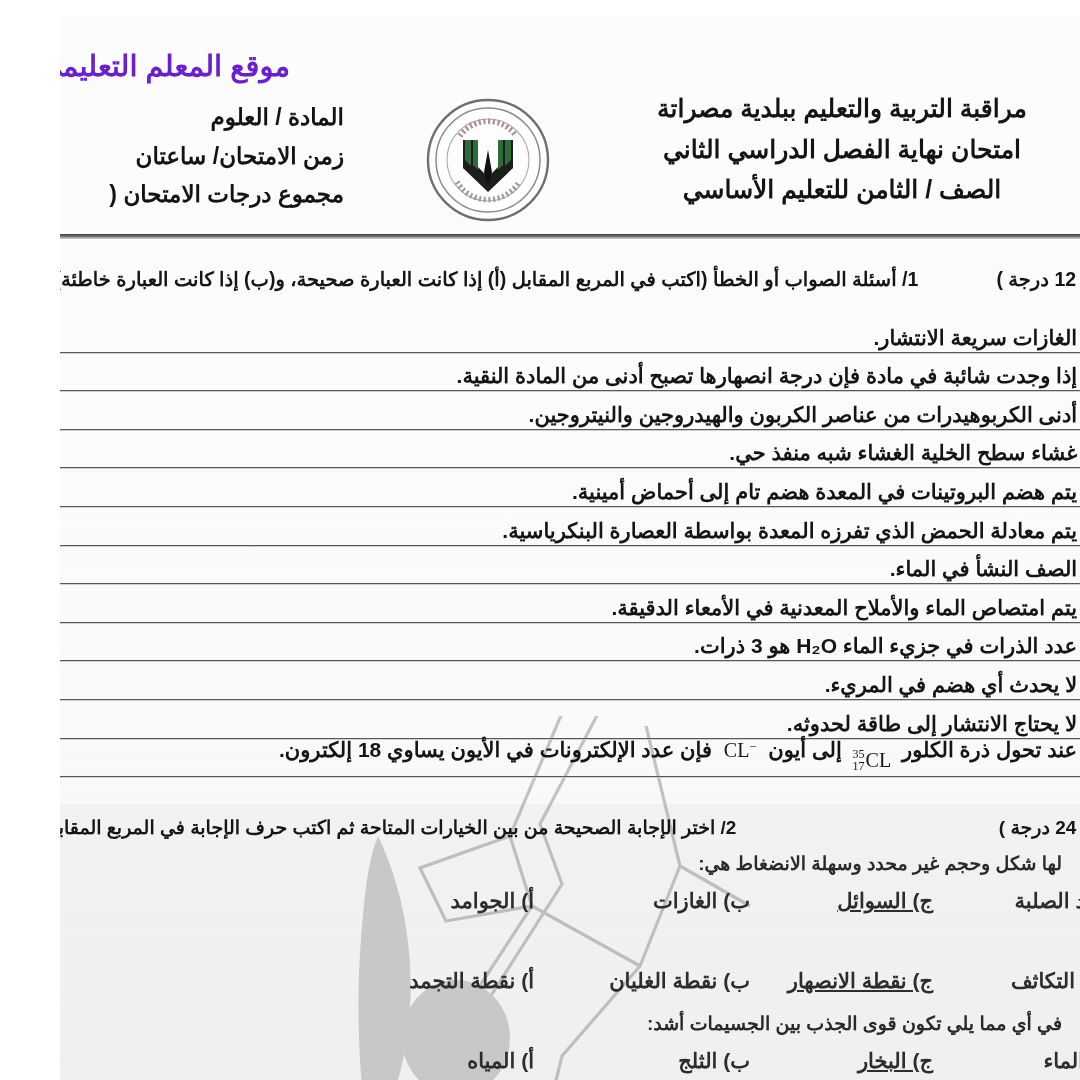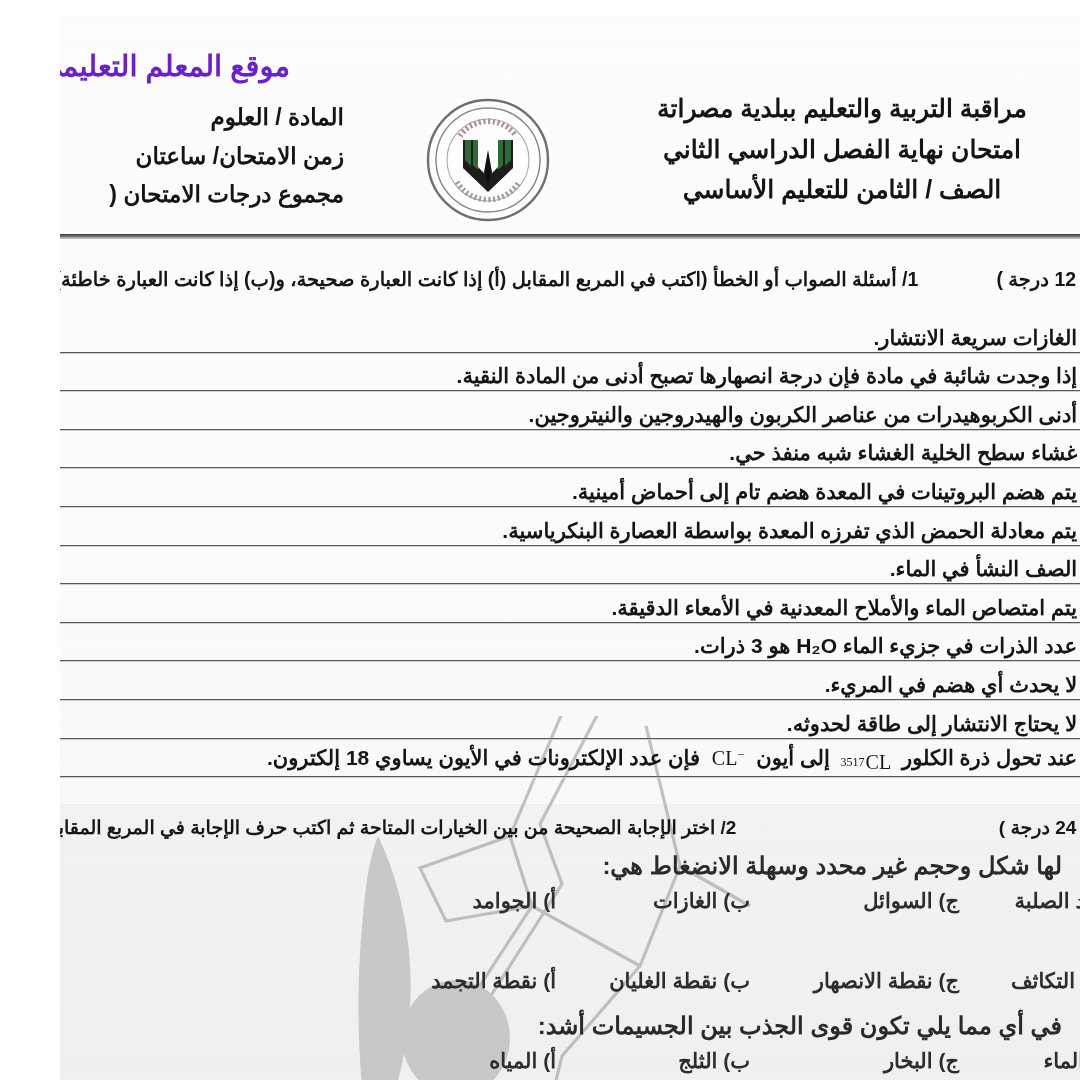--- a/index.html
+++ b/index.html
@@ -173,21 +173,21 @@
     flex-direction:row-reverse;
     align-items:center;
     direction:ltr;
     font-family:"Liberation Serif", serif;
     font-weight:normal;
     margin:0 5px;
     vertical-align:-1px;
   }
   .isotope .nums {
     display:inline-flex;
-    flex-direction:row;
+    flex-direction:column;
     font-size:12px;
     line-height:1.02;
     margin-right:1px;
     text-align:center;
   }
   .isotope .sym { font-size:20px; }
   .ion {
     font-family:"Liberation Serif", serif;
     font-weight:normal;
     direction:ltr;
@@ -212,21 +212,21 @@
     left:0; top:836px;
     width:1080px;
     z-index:7;
     direction:rtl;
   }
   .mc-block { position:relative; height:80px; }
 
   .mc-stem {
     position:absolute;
     right:78px; top:0;
-    font-size:24px;
+    font-size:19px;
     font-weight:bold;
     color:#2a2a2a;
     white-space:nowrap;
     direction:rtl;
   }
   .mc-bullet {
     position:absolute;
     right:46px; top:4px;
     font-size:20px;
     color:#3a3a3a;
@@ -241,23 +241,23 @@
   }
   .mc-opt {
     position:absolute;
     font-size:21px;
     font-weight:bold;
     color:#2d2d2d;
     white-space:nowrap;
     direction:rtl;
     top:0;
   }
-  .mc-opt.a { right:584px;text-align:right; }
+  .mc-opt.a { right:606px;text-align:right; }
   .mc-opt.b { right:390px; }
-  .mc-opt.c { right:181px; }
+  .mc-opt.c { right:207px;text-decoration:underline; }
   .mc-opt.d { right:-8px; }
 
   
   #lower-veil {
     position:absolute;
     left:0; top:788px;
     width:1080px; height:292px;
     background:rgba(120,120,120,0.055);
     z-index:3;
     pointer-events:none;

